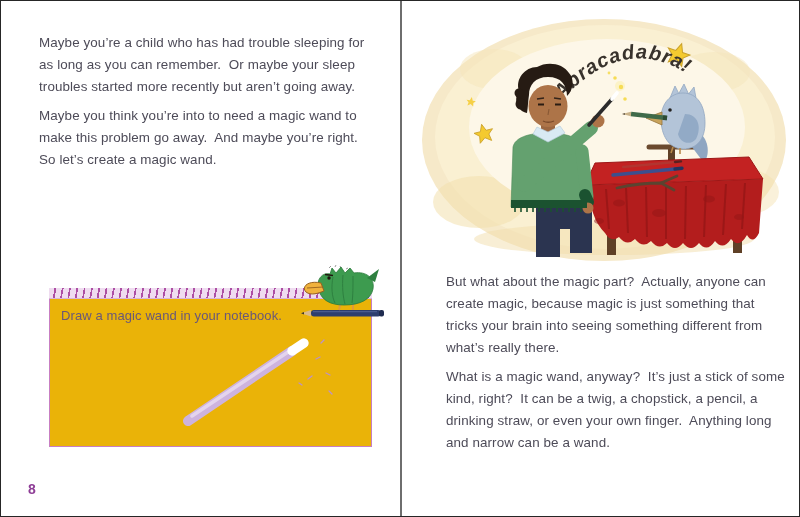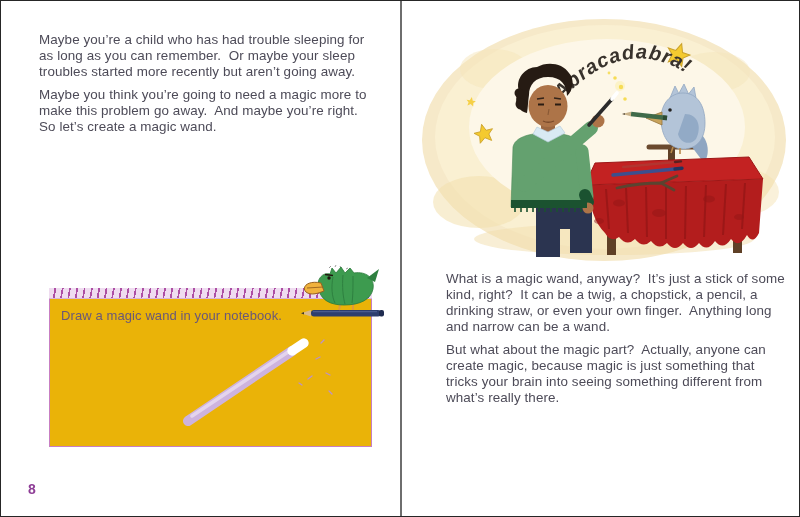--- a/index.html
+++ b/index.html
@@ -11,21 +11,21 @@
   }
   .gutter {
     position:absolute; left:399px; top:0; bottom:0; width:2px;
     background:#6e6e6e;
   }
   .page { position:absolute; top:0; bottom:0; }
   .page-left  { left:0; width:399px; }
   .page-right { left:401px; width:399px; }
 
   .body-text { position:absolute; color:#4d4b58; font-size:13.4px;
-    line-height:16px; letter-spacing:0.1px; }
+    line-height:22px; letter-spacing:0.1px; }
   .body-text p { margin:0 0 7px 0; white-space:pre-wrap; }
 
   .text-left  { left:38px; top:31px; width:342px; }
   .text-right { left:44px; top:270px; width:340px; }
 
   
   .activity-box {
     position:absolute; left:48px; top:287px; width:323px; height:159px;
     background:#eab308; border:1.5px solid #c77fc3;
   }
@@ -53,21 +53,21 @@
 </style>
 </head>
 <body>
 
 <div class="spread">
 
   <div class="page page-left">
 
     <div class="body-text text-left">
       <p>Maybe you’re a child who has had trouble sleeping for as long as you can remember.  Or maybe your sleep troubles started more recently but aren’t going away.</p>
-      <p>Maybe you think you’re going to need a magic more to make this problem go away.  And maybe you’re right.  So let’s create a magic wand.</p>
+      <p>Maybe you think you’re into to need a magic wand to make this problem go away.  And maybe you’re right.  So let’s create a magic wand.</p>
     </div>
 
     <div class="activity-box">
       <div class="stitch-band"></div>
       <div class="box-caption">Draw a magic wand in your notebook.</div>
 
       <svg class="wand-svg" width="190" height="112" viewBox="0 0 190 112">
         <g stroke="#bb92c8" stroke-width="1.3" stroke-linecap="round">
           <path d="M158,56 l4,-3 M149,60 l3,2"></path>
           <path d="M166,36 l4,-2 M171,20 l3,-3"></path>
@@ -106,22 +106,22 @@
         <path d="M26,9.5 L34,10.5" stroke="#20160e" stroke-width="1.3" fill="none"></path>
       </g>
     </svg>
 
     <div class="page-num page-num-left">8</div>
   </div>
 
   <div class="page page-right">
 
     <div class="body-text text-right">
+      <p>But what about the magic part?  Actually, anyone can create magic, because magic is just something that tricks your brain into seeing something different from what’s really there.</p>
       <p>What is a magic wand, anyway?  It’s just a stick of some kind, right?  It can be a twig, a chopstick, a pencil, a drinking straw, or even your own finger.  Anything long and narrow can be a wand.</p>
-      <p>But what about the magic part?  Actually, anyone can create magic, because magic is just something that tricks your brain into seeing something different from what’s really there.</p>
     </div>
 
   </div>
 
   <svg class="illustration-svg" width="386" height="258" viewBox="0 0 386 258">
 
     <g>
       <ellipse cx="195" cy="133" rx="182" ry="121" fill="#f6e9c9"></ellipse>
       <ellipse cx="196" cy="130" rx="170" ry="112" fill="#faf0d2"></ellipse>
       <ellipse cx="70" cy="195" rx="46" ry="26" fill="#f3e0ad" opacity="0.55"></ellipse>

